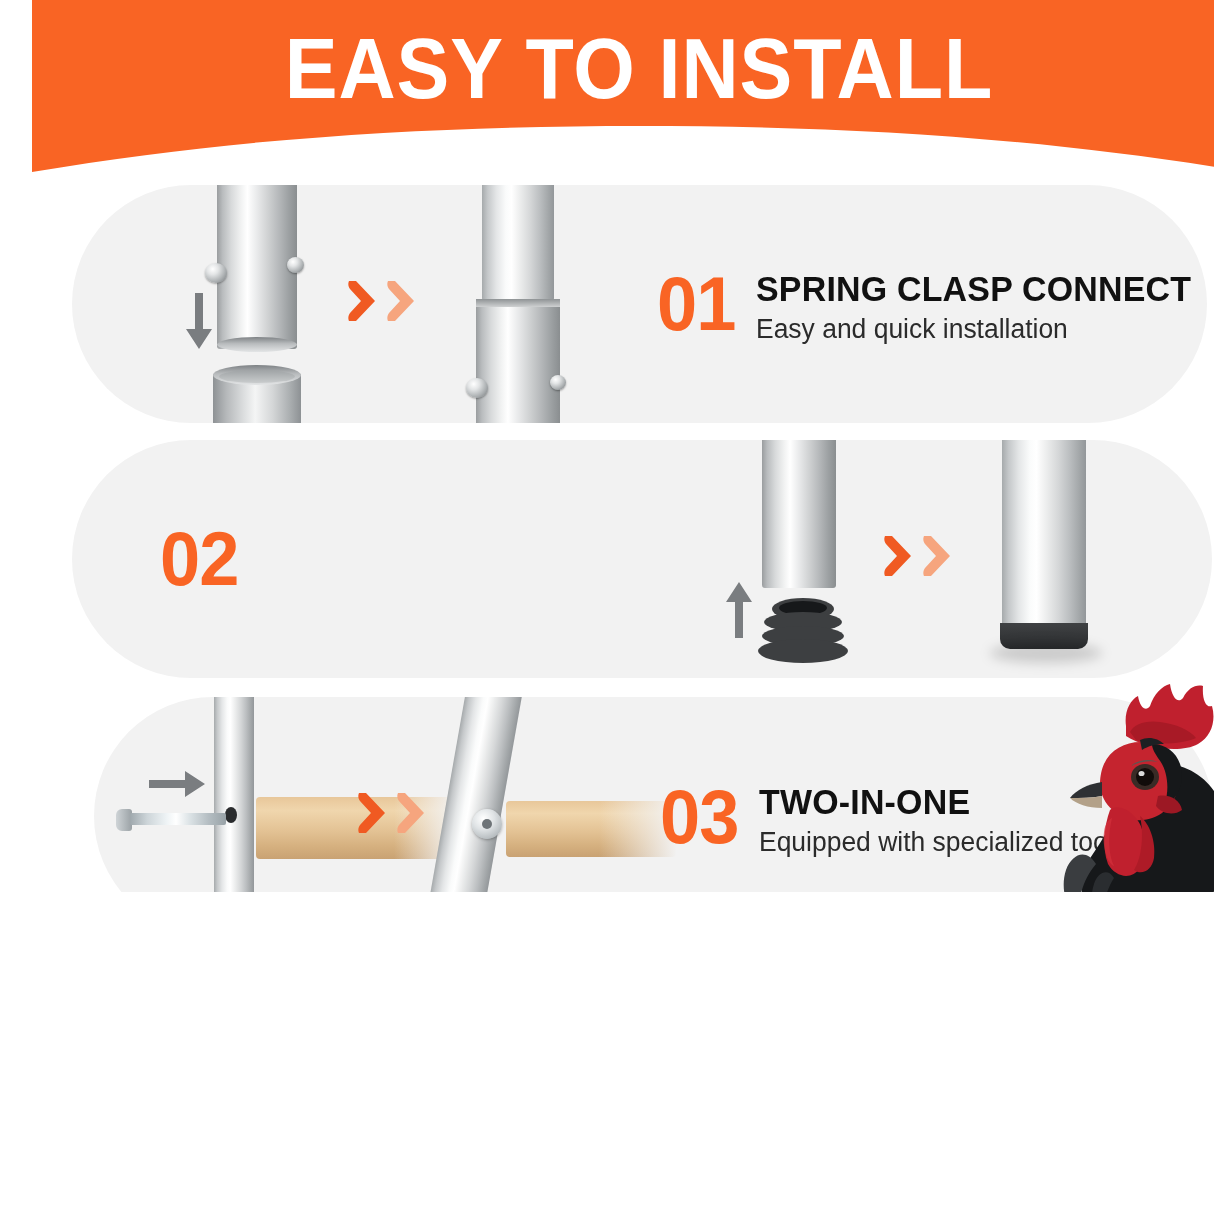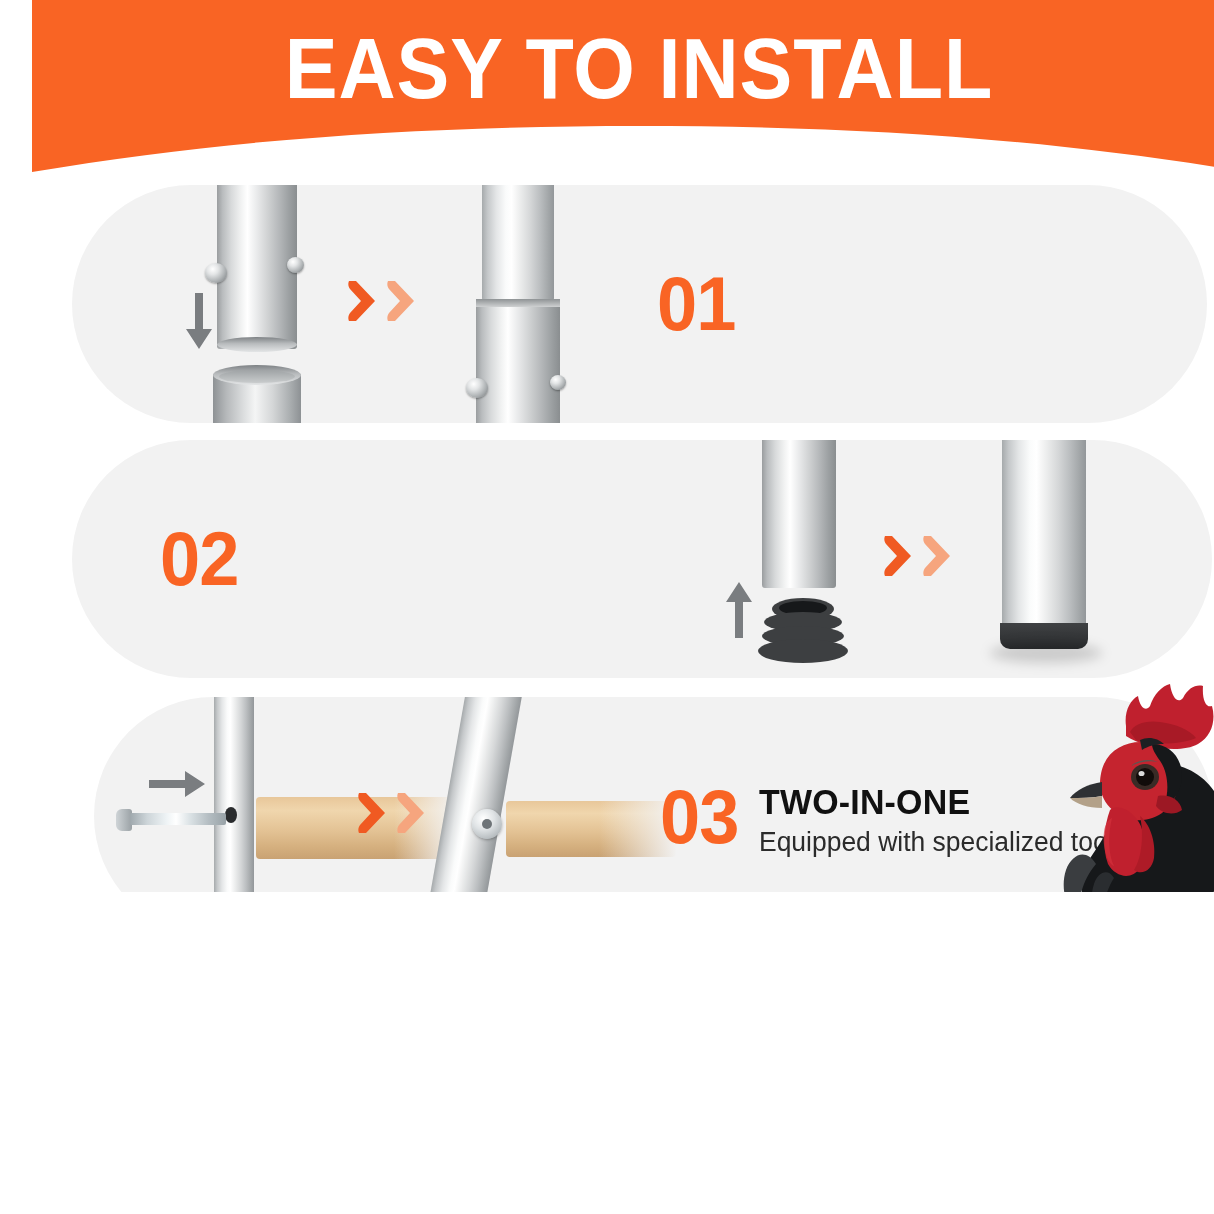--- a/index.html
+++ b/index.html
@@ -223,20 +223,24 @@
     <svg class="chev" width="34" height="46" viewBox="0 0 34 46">
       <path d="M5,3 C5,3 3,7 6,11 L17,23 L6,35 C3,39 5,43 5,43 L12,43 L31,23 L12,3 Z" fill="#F05A22"></path>
     </svg>
     <svg class="chev" width="34" height="46" viewBox="0 0 34 46">
       <path d="M5,3 C5,3 3,7 6,11 L17,23 L6,35 C3,39 5,43 5,43 L12,43 L31,23 L12,3 Z" fill="#F6A57E"></path>
     </svg>
   </div>
 
   <div class="textblock tb-1">
     <div class="step-num">01</div>
+    <div class="step-texts">
+      <div class="step-title">SPRING CLASP CONNECT</div>
+      <div class="step-sub">Easy and quick installation</div>
+    </div>
   </div>
 
   <div class="card card-2">
 
     <div class="gfx pipe" style="left:690px; top:-22px; width:74px; height:170px; border-radius:3px;"></div>
     <div class="gfx" style="left:690px; top:142px; width:74px; height:9px; background:linear-gradient(to bottom,#b6b9bb,#9a9e a0);"></div>
 
     <div class="gfx rubber-cap" style="left:700px; top:158px; width:62px; height:22px;"></div>
     <div class="gfx" style="left:707px; top:161px; width:48px; height:14px; border-radius:50%; background:#16181a;"></div>
     <div class="gfx rubber-cap" style="left:692px; top:172px; width:78px; height:20px;"></div>

